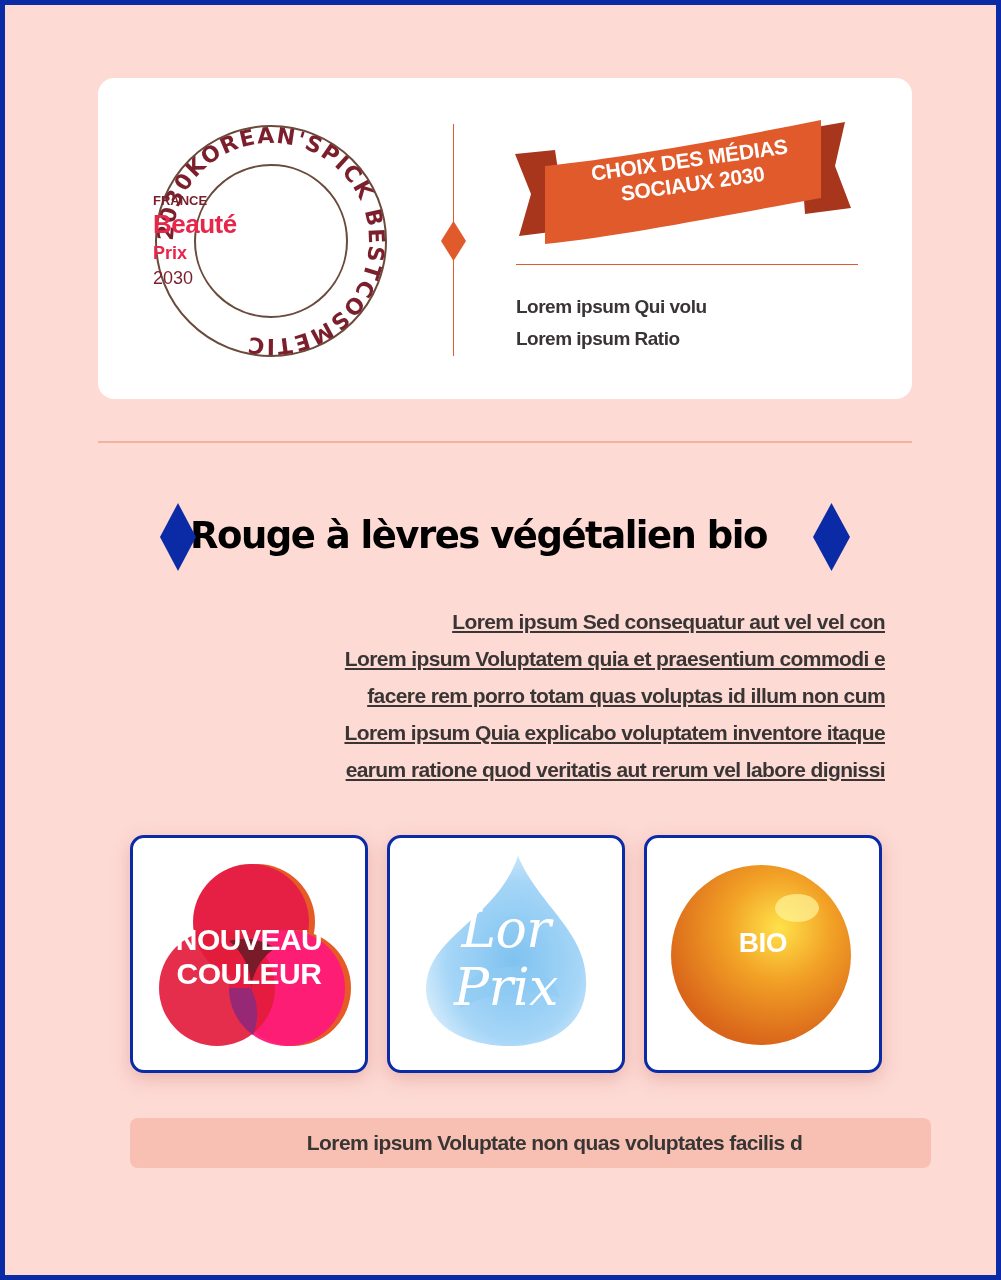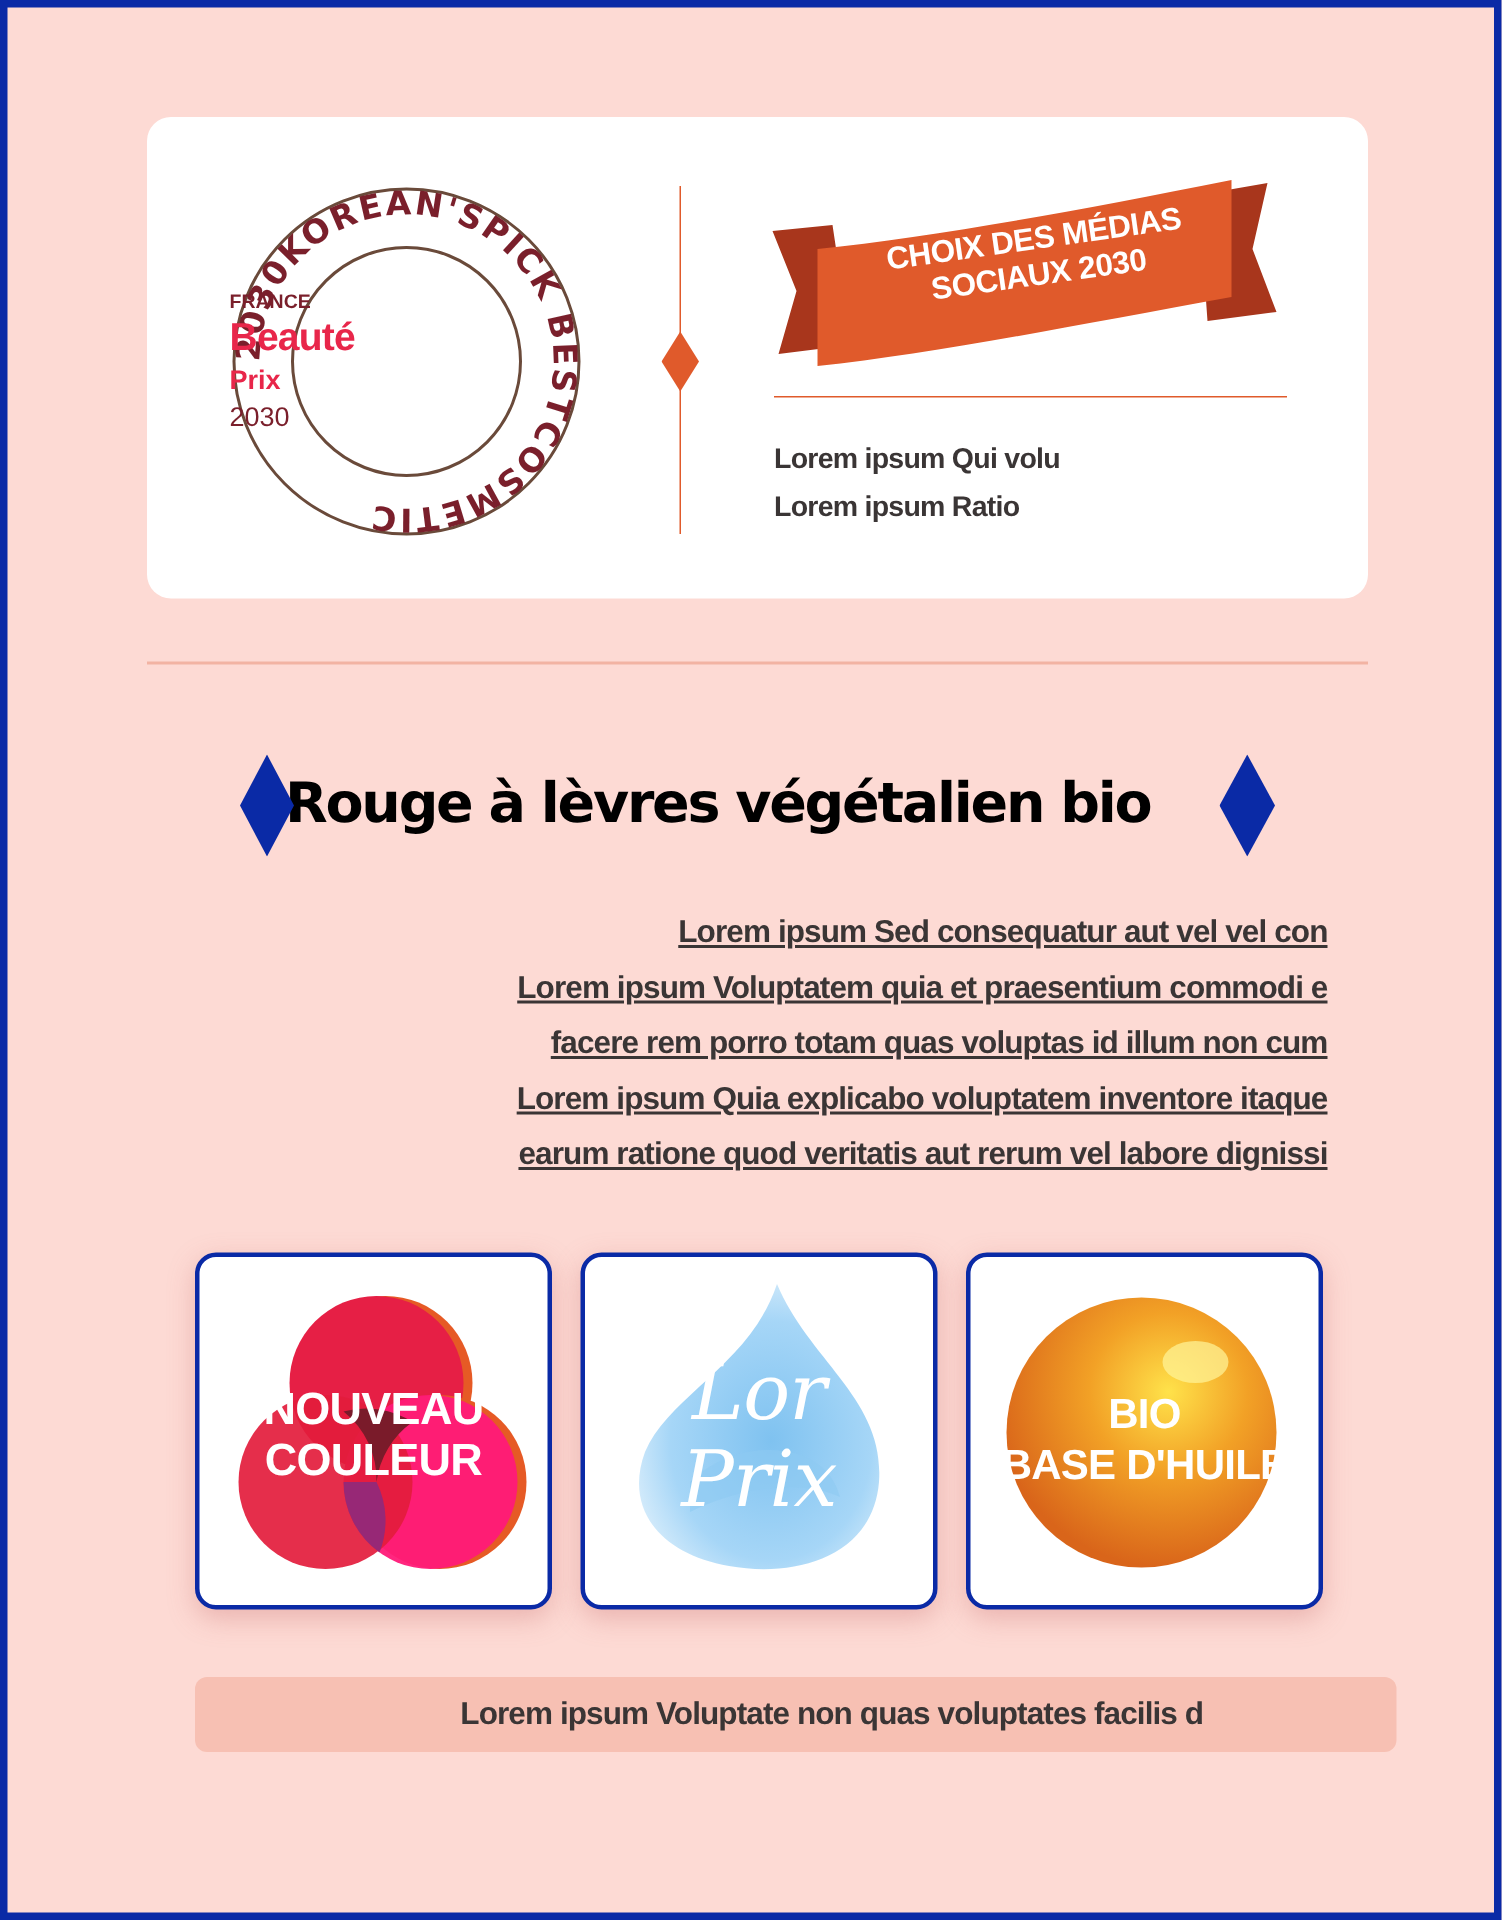--- a/index.html
+++ b/index.html
@@ -207,21 +207,20 @@
             <stop offset="0%" stop-color="#ffe24a"></stop>
             <stop offset="45%" stop-color="#f2a126"></stop>
             <stop offset="100%" stop-color="#d9651a"></stop>
           </radialGradient>
         </defs>
         <circle cx="114" cy="117" r="90" fill="url(#oilG)"></circle>
         <ellipse cx="150" cy="70" rx="22" ry="14" fill="#fff59a" fill-opacity="0.7"></ellipse>
       </svg>
       <div class="tile-label" style="top:88px;font-size:28px;">
         <div>BIO</div>
-        <div>BASE D'HUILE</div>
       </div>
     </div>
 
   </div>
 
   <div class="bottom-bar">
     <span>Lorem ipsum Voluptate non quas voluptates facilis d</span>
   </div>
 
 </div>

